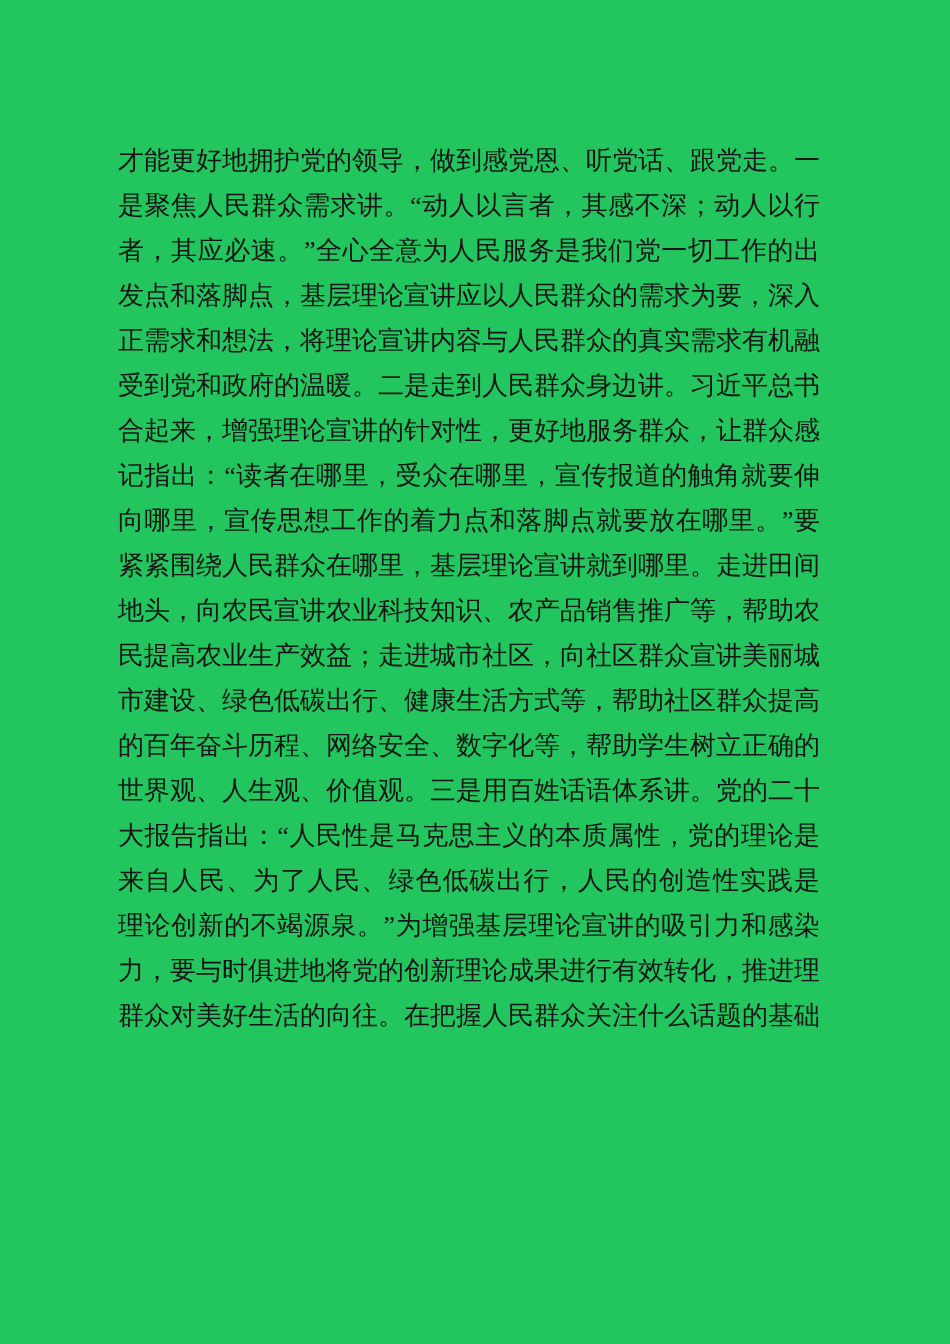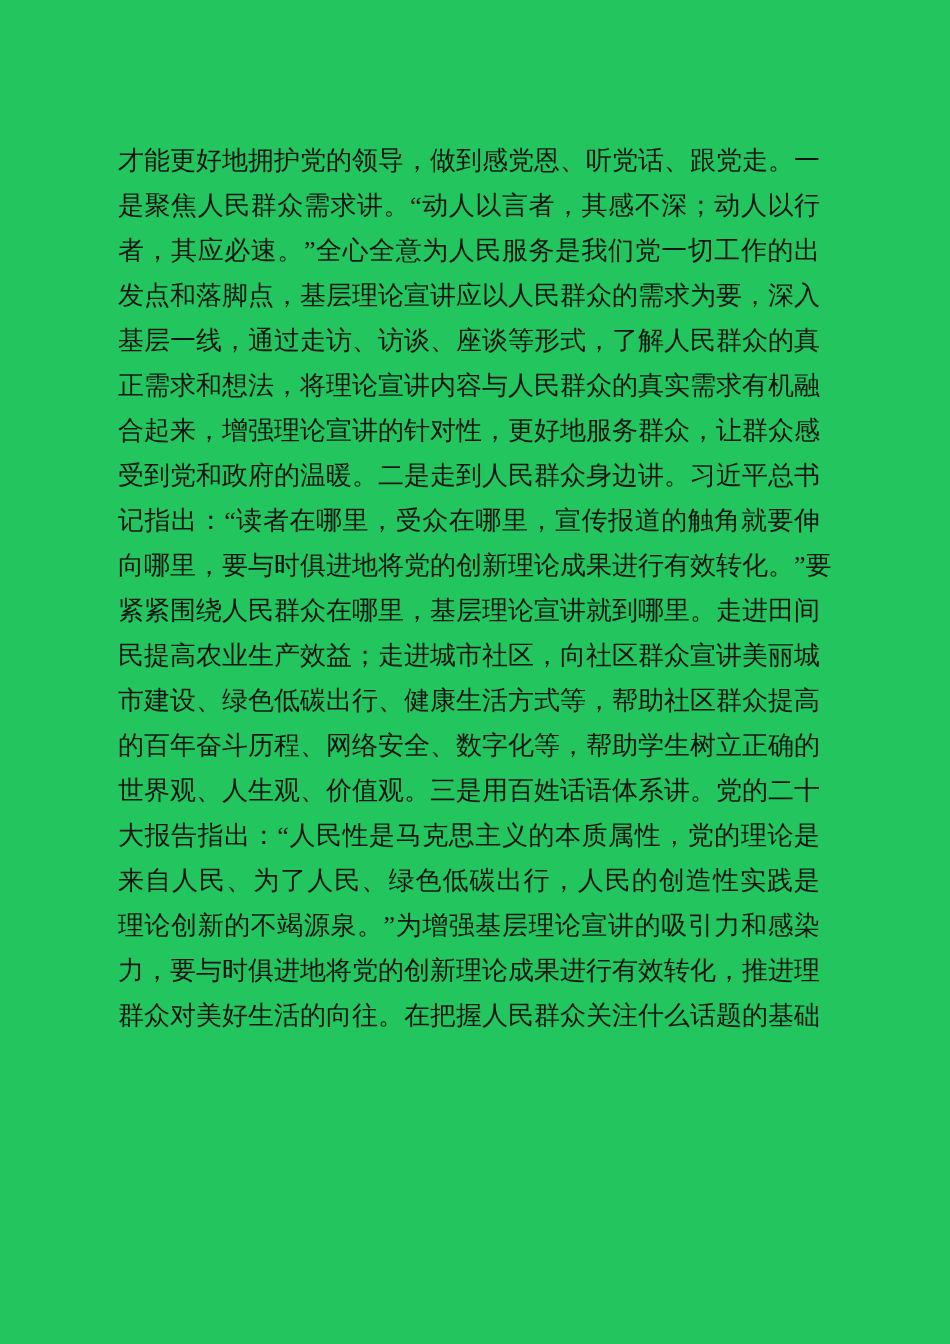--- a/index.html
+++ b/index.html
@@ -42,27 +42,27 @@
 </style>
 </head>
 <body>
 
 <div class="page">
   <div class="text-block">
       <div class="line">才能更好地拥护党的领导，做到感党恩、听党话、跟党走。一</div>
       <div class="line">是聚焦人民群众需求讲。“动人以言者，其感不深；动人以行</div>
       <div class="line">者，其应必速。”全心全意为人民服务是我们党一切工作的出</div>
       <div class="line">发点和落脚点，基层理论宣讲应以人民群众的需求为要，深入</div>
-      <div class="line">基层一线，通过走访、访谈、座谈等形式，了解人民群众的真</div>
       <div class="line">正需求和想法，将理论宣讲内容与人民群众的真实需求有机融</div>
+      <div class="line">受到党和政府的温暖。二是走到人民群众身边讲。习近平总书</div>
       <div class="line">合起来，增强理论宣讲的针对性，更好地服务群众，让群众感</div>
-      <div class="line">受到党和政府的温暖。二是走到人民群众身边讲。习近平总书</div>
       <div class="line">记指出：“读者在哪里，受众在哪里，宣传报道的触角就要伸</div>
-      <div class="line">向哪里，要与时俱进地将党的创新理论成果进行有效转化。”要</div>
+      <div class="line">向哪里，宣传思想工作的着力点和落脚点就要放在哪里。”要</div>
       <div class="line">紧紧围绕人民群众在哪里，基层理论宣讲就到哪里。走进田间</div>
+      <div class="line">地头，向农民宣讲农业科技知识、农产品销售推广等，帮助农</div>
       <div class="line">民提高农业生产效益；走进城市社区，向社区群众宣讲美丽城</div>
       <div class="line">市建设、绿色低碳出行、健康生活方式等，帮助社区群众提高</div>
       <div class="line">的百年奋斗历程、网络安全、数字化等，帮助学生树立正确的</div>
       <div class="line">世界观、人生观、价值观。三是用百姓话语体系讲。党的二十</div>
       <div class="line">大报告指出：“人民性是马克思主义的本质属性，党的理论是</div>
       <div class="line">来自人民、为了人民、绿色低碳出行，人民的创造性实践是</div>
       <div class="line">理论创新的不竭源泉。”为增强基层理论宣讲的吸引力和感染</div>
       <div class="line">力，要与时俱进地将党的创新理论成果进行有效转化，推进理</div>
       <div class="line">群众对美好生活的向往。在把握人民群众关注什么话题的基础</div>
     </div>

